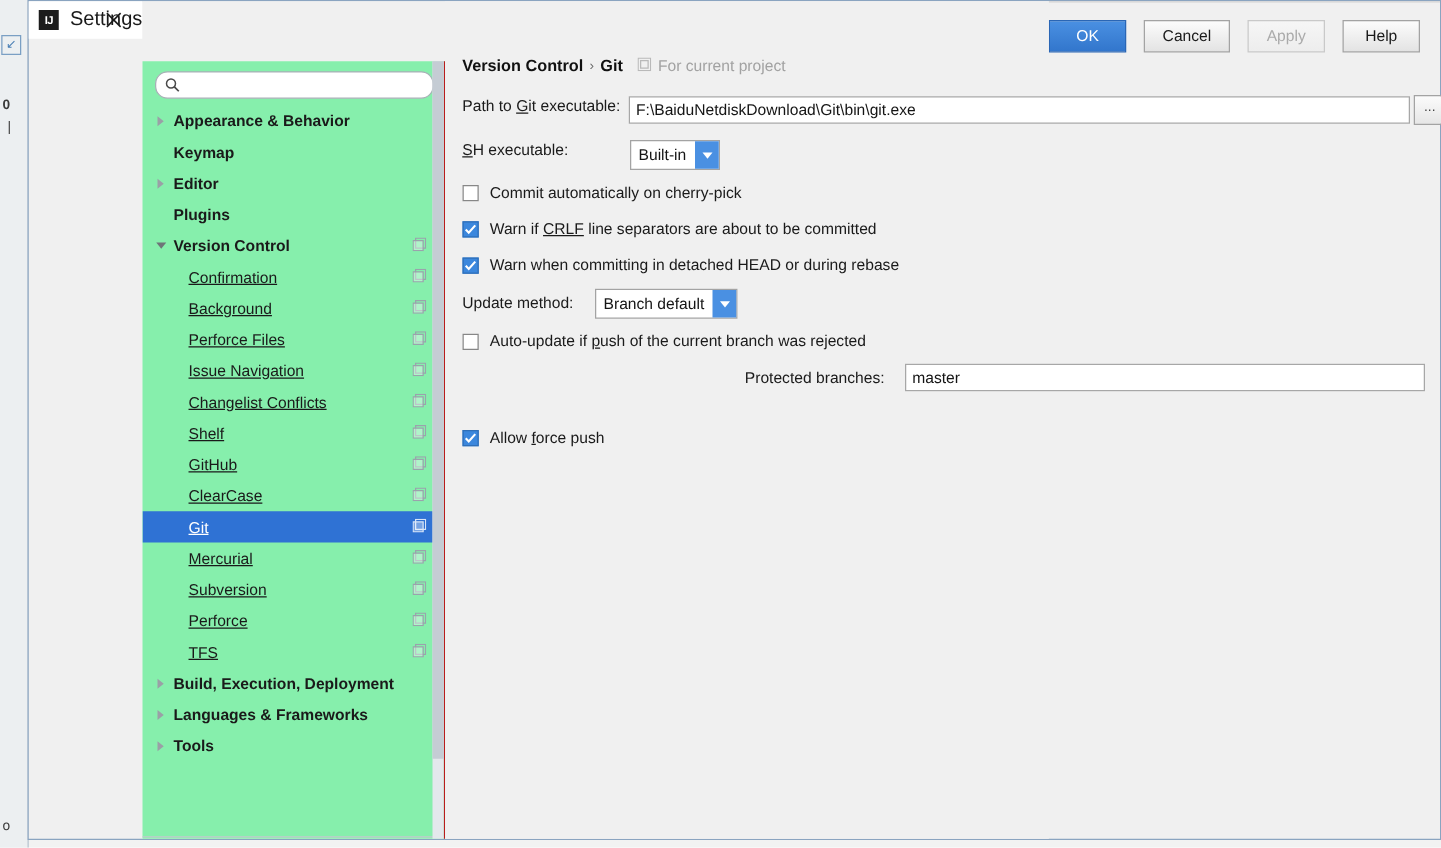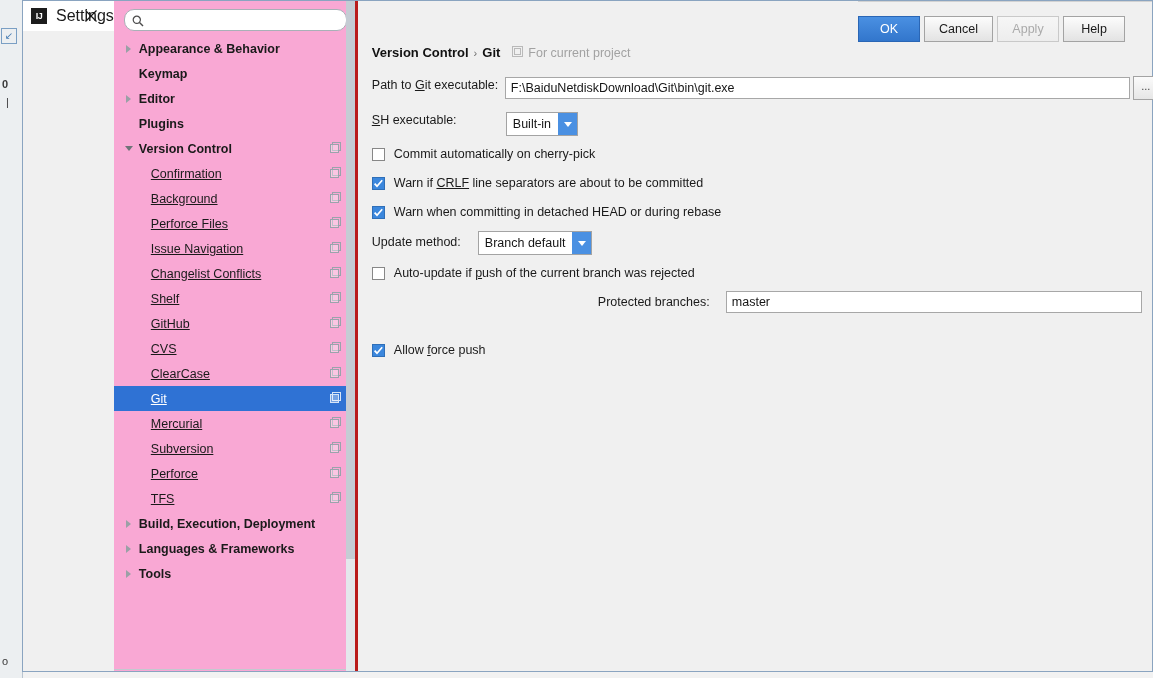--- a/index.html
+++ b/index.html
@@ -74,25 +74,26 @@
     flex: 1 1 auto;
     display: flex;
     position: relative;
     background: #f0f0f0;
     min-height: 0;
   }
 
   
   #sidebar {
     width: 241px;
-    background: #f9a8d4;
-    border-right: 3px solid #b91c1c;
+    background: #86efac;
+    border-right: 1px solid #b91c1c;
     display: flex; flex-direction: column;
     position: relative;
     flex: 0 0 241px;
+    margin-top: 48px;
   }
   #sidebar-search-wrap {
     padding: 8px 8px 4px 10px;
     flex: 0 0 auto;
   }
   #sidebar-search {
     position: relative;
     height: 20px;
     background: #ffffff;
     border: 1px solid #a9b0b7;
@@ -302,22 +303,22 @@
     cursor: pointer;
   }
 
   
   #bottom-bar {
     flex: 0 0 auto;
     height: 54px;
     background: #f0f0f0;
     border-top: 1px solid #d2d2d2;
     display: flex; align-items: center; justify-content: flex-end;
-    padding-right: 27px;
-    gap: 4px;
+    padding-right: 16px;
+    gap: 14px;
   }
   .dlg-btn {
     height: 26px;
     min-width: 62px;
     box-sizing: border-box;
     background: linear-gradient(#fcfcfc, #e3e3e3);
     border: 1px solid #a3a3a3;
     display: flex; align-items: center; justify-content: center;
     font-size: 12.5px; color: #1a1a1a; cursor: pointer;
     padding: 0 14px;
@@ -444,27 +445,20 @@
           </div>
           <div class="tree-row level1">
             <span class="tree-label">Shelf</span>
             <span class="scope-icon"><svg width="11" height="11" viewBox="0 0 11 11">
                 <rect x="2.5" y="0.5" width="8" height="8" fill="none" stroke="#9aa3ac"></rect>
                 <rect x="0.5" y="2.5" width="8" height="8" fill="#ffffff" fill-opacity="0.35" stroke="#9aa3ac"></rect>
               </svg></span>
           </div>
           <div class="tree-row level1">
             <span class="tree-label">GitHub</span>
-            <span class="scope-icon"><svg width="11" height="11" viewBox="0 0 11 11">
-                <rect x="2.5" y="0.5" width="8" height="8" fill="none" stroke="#9aa3ac"></rect>
-                <rect x="0.5" y="2.5" width="8" height="8" fill="#ffffff" fill-opacity="0.35" stroke="#9aa3ac"></rect>
-              </svg></span>
-          </div>
-          <div class="tree-row level1">
-            <span class="tree-label">CVS</span>
             <span class="scope-icon"><svg width="11" height="11" viewBox="0 0 11 11">
                 <rect x="2.5" y="0.5" width="8" height="8" fill="none" stroke="#9aa3ac"></rect>
                 <rect x="0.5" y="2.5" width="8" height="8" fill="#ffffff" fill-opacity="0.35" stroke="#9aa3ac"></rect>
               </svg></span>
           </div>
           <div class="tree-row level1">
             <span class="tree-label">ClearCase</span>
             <span class="scope-icon"><svg width="11" height="11" viewBox="0 0 11 11">
                 <rect x="2.5" y="0.5" width="8" height="8" fill="none" stroke="#9aa3ac"></rect>
                 <rect x="0.5" y="2.5" width="8" height="8" fill="#ffffff" fill-opacity="0.35" stroke="#9aa3ac"></rect>

